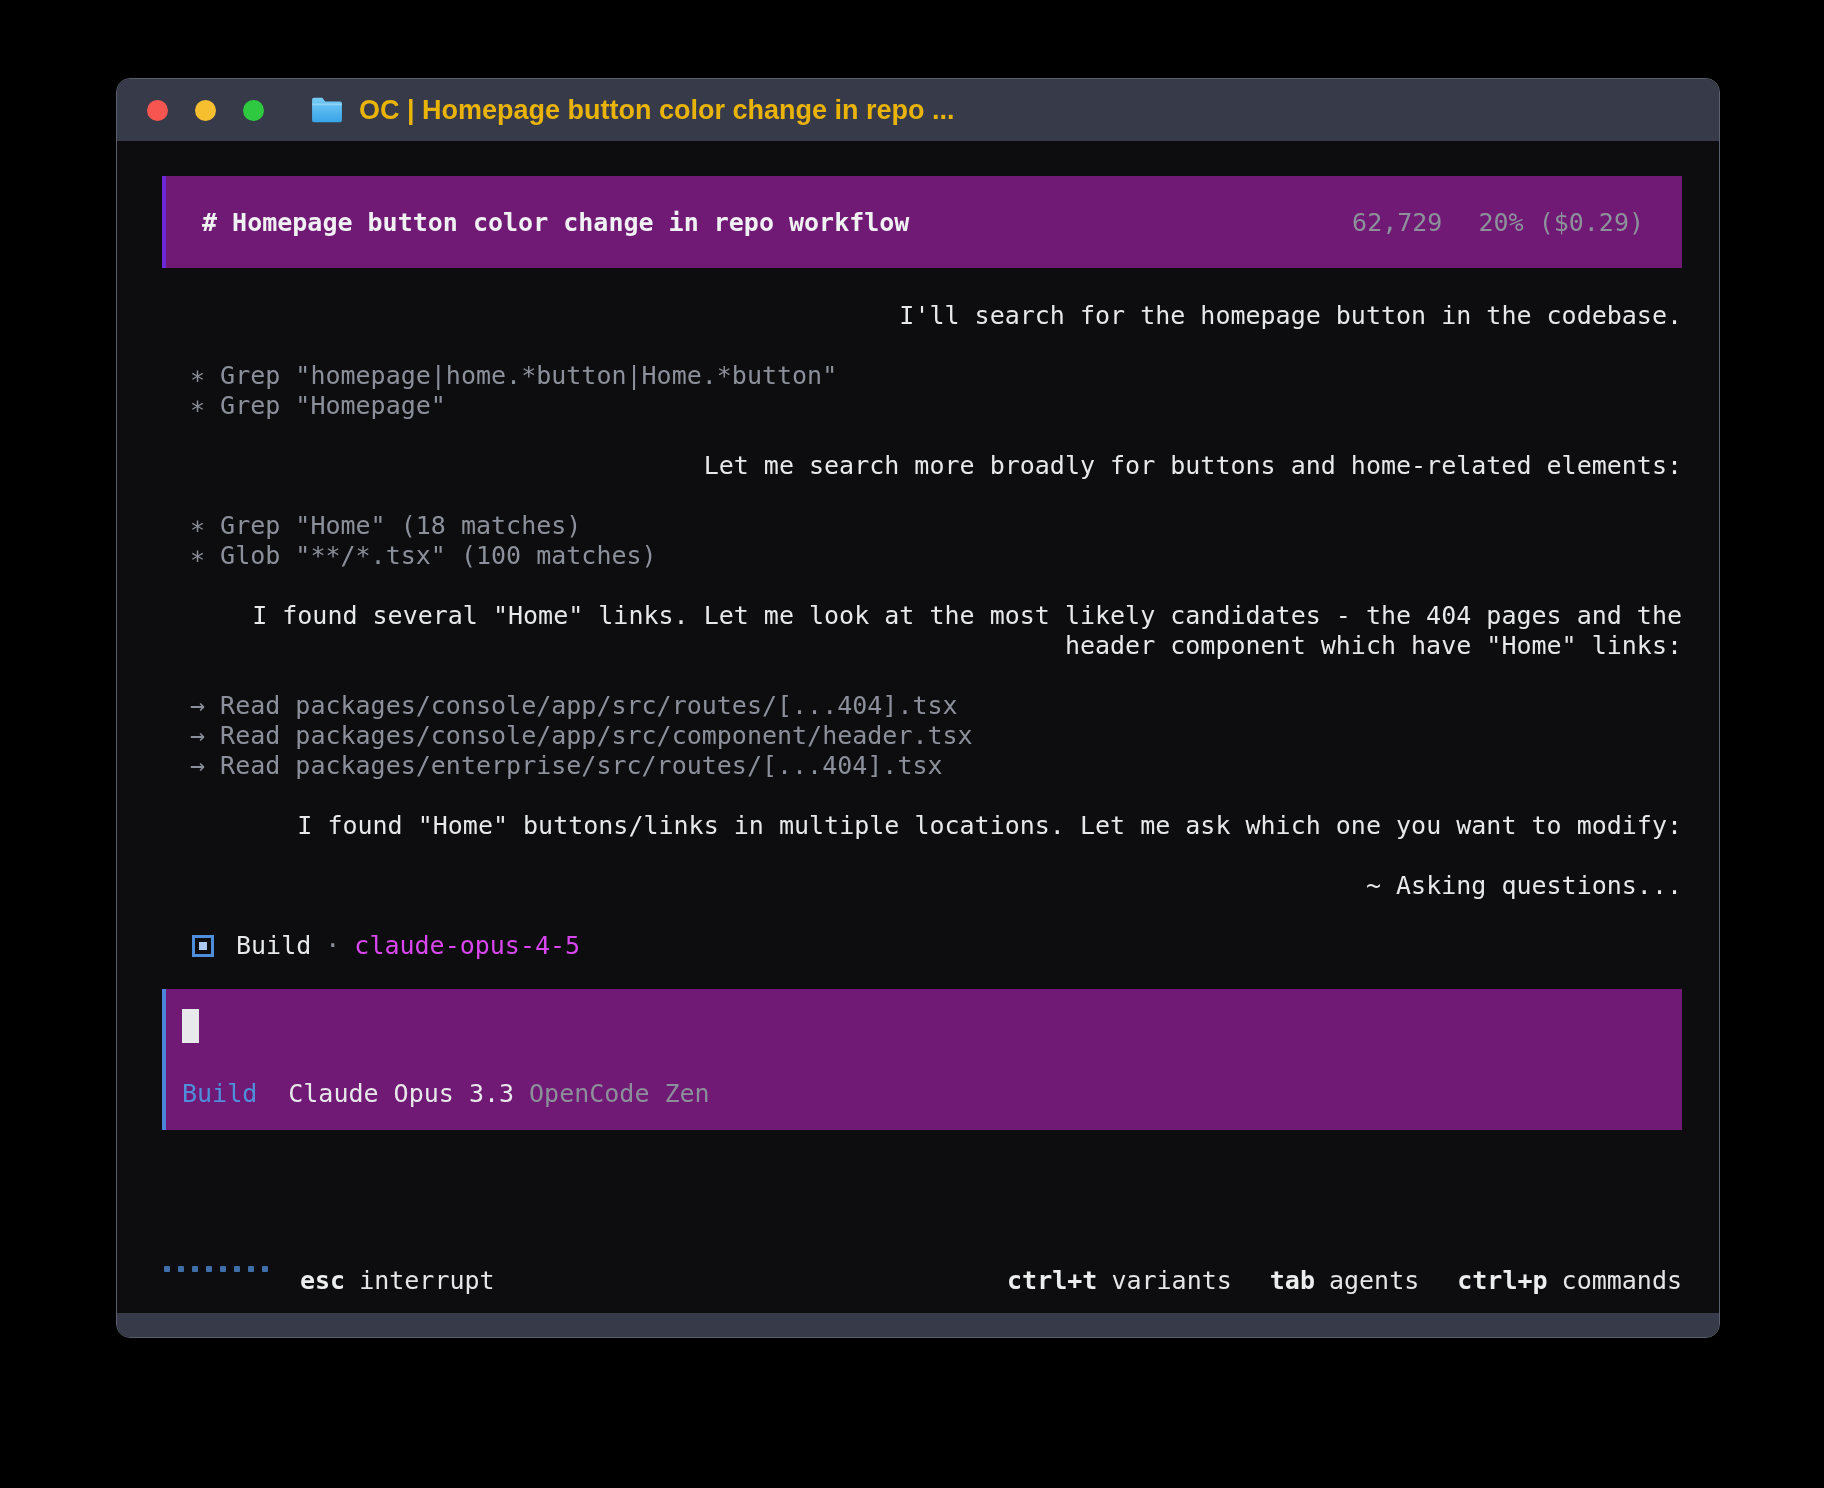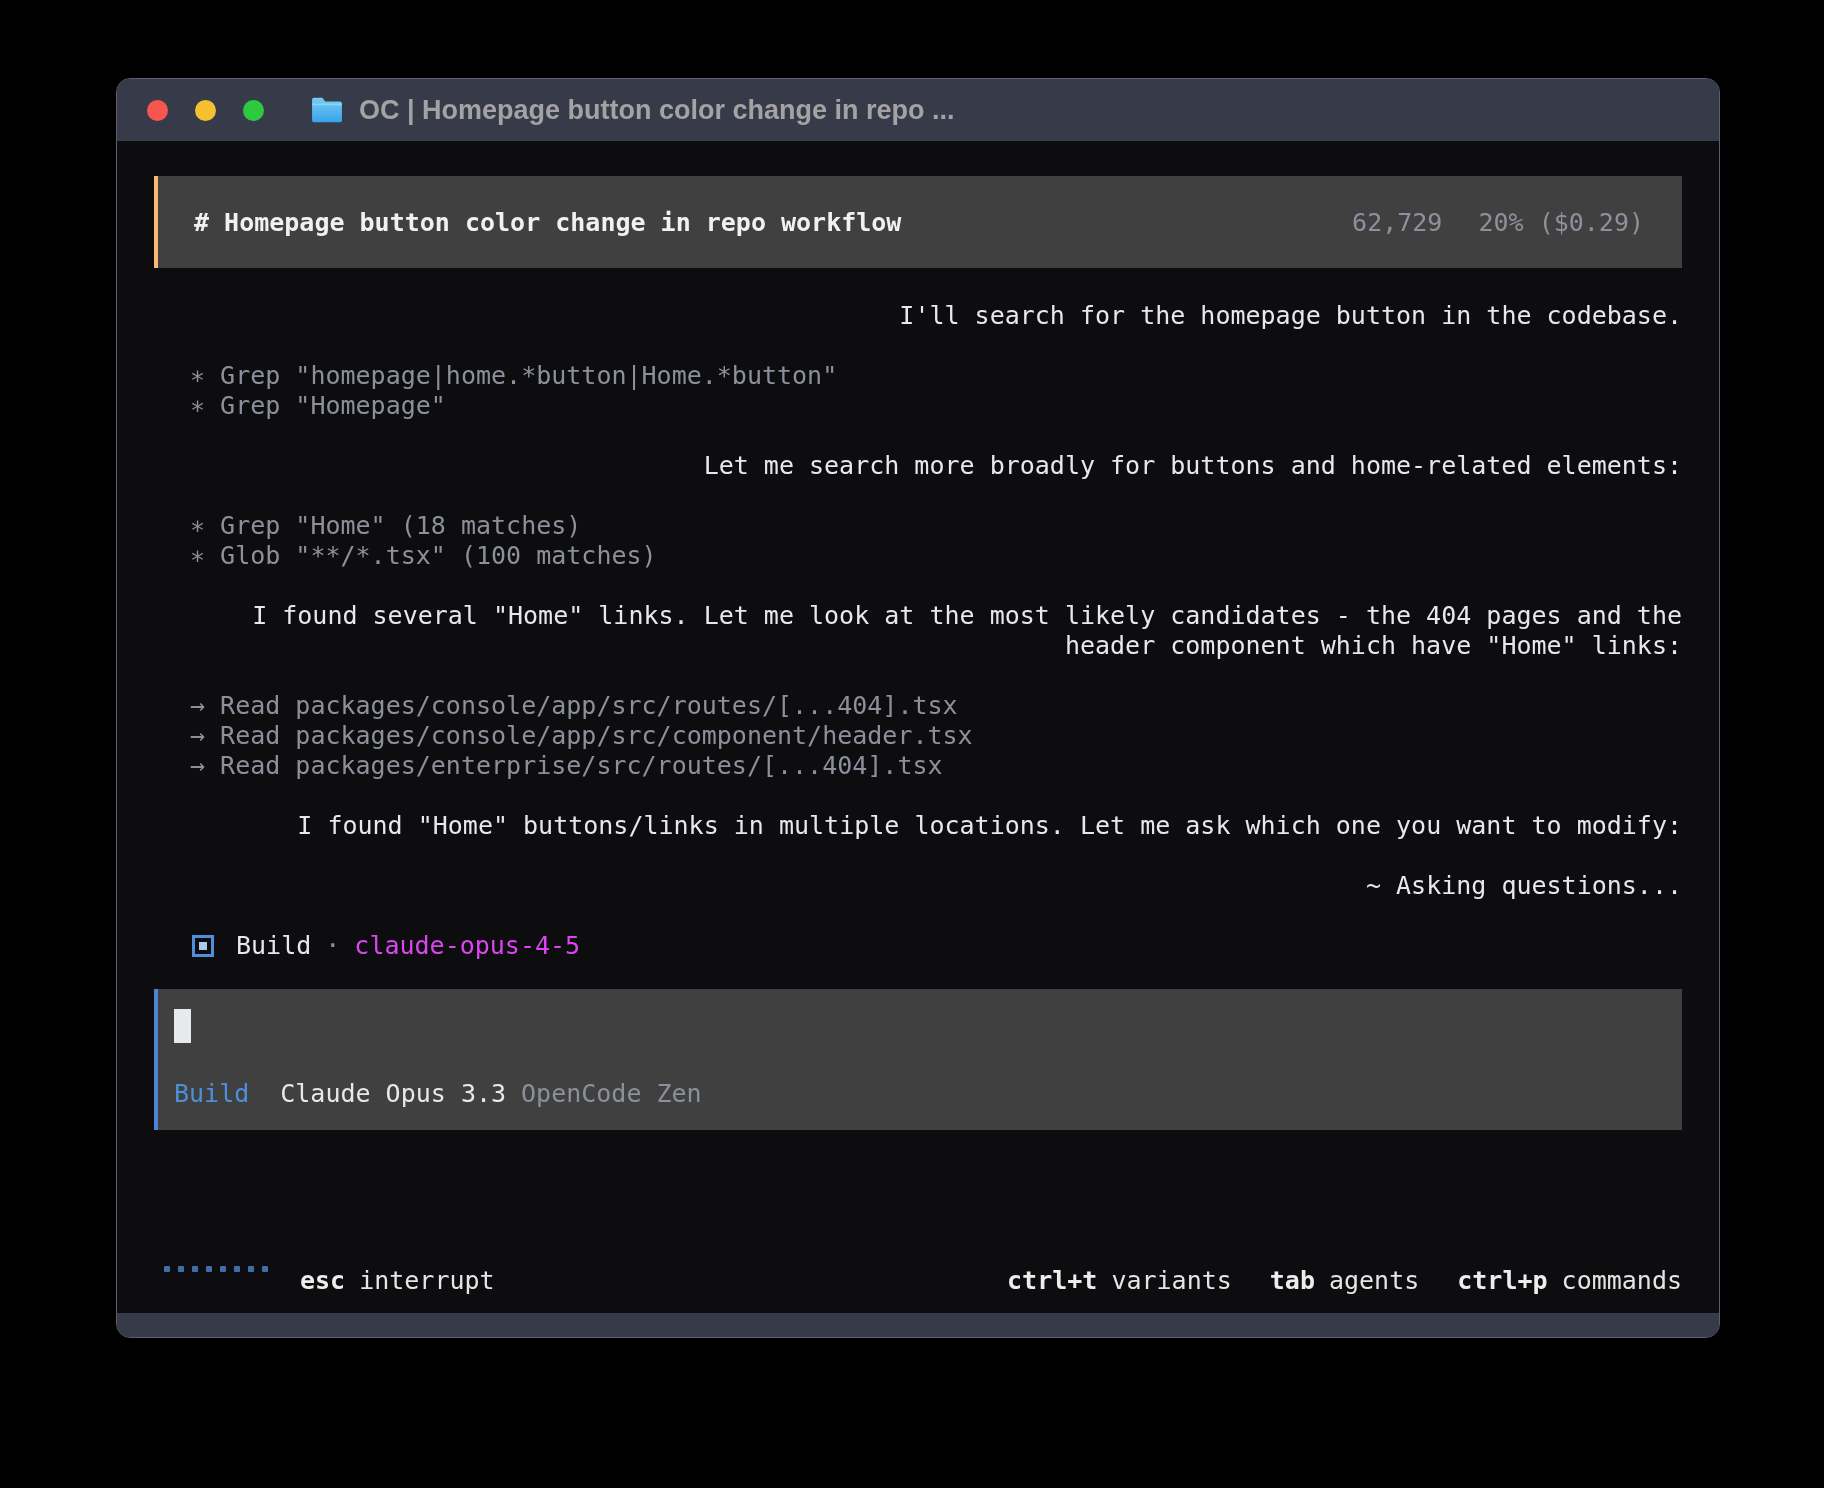--- a/index.html
+++ b/index.html
@@ -30,33 +30,33 @@
   .lights { display:flex; gap:27px; }
   .light { width:21px; height:21px; border-radius:50%; }
   .light.red    { background:#f6564f; }
   .light.yellow { background:#f6bf2f; }
   .light.green  { background:#2fc841; }
   .folder { margin-left:46px; width:34px; height:28px; display:block; }
   .win-title {
     margin-left:15px;
     font-family:"Liberation Sans", sans-serif;
     font-weight:bold; font-size:27px;
-    color:#a3a3a3;
+    color:#eab308;
     white-space:pre;
   }
   
   .content {
     flex:1 1 auto;
     padding:35px 37px 18px 37px;
     display:flex; flex-direction:column;
     font-size:25px;
     color:#e7e8ea;
     overflow:hidden;
   }
-  .block { background:#404040; border-left:4px solid #fdba74; }
+  .block { background:#701a75; border-left:4px solid #6d28d9;margin-left:8px; }
   .block.blue { border-left-color:#4c85d8; }
 
   .header-block {
     flex:0 0 92px;
     display:flex; align-items:center; justify-content:space-between;
     padding:0 38px 0 36px;
     margin-bottom:33px;
   }
   .session-title { font-weight:bold; color:#f0f1f3; white-space:pre; }
   .stats { display:flex; gap:36px; color:#8d919b; white-space:pre; }

